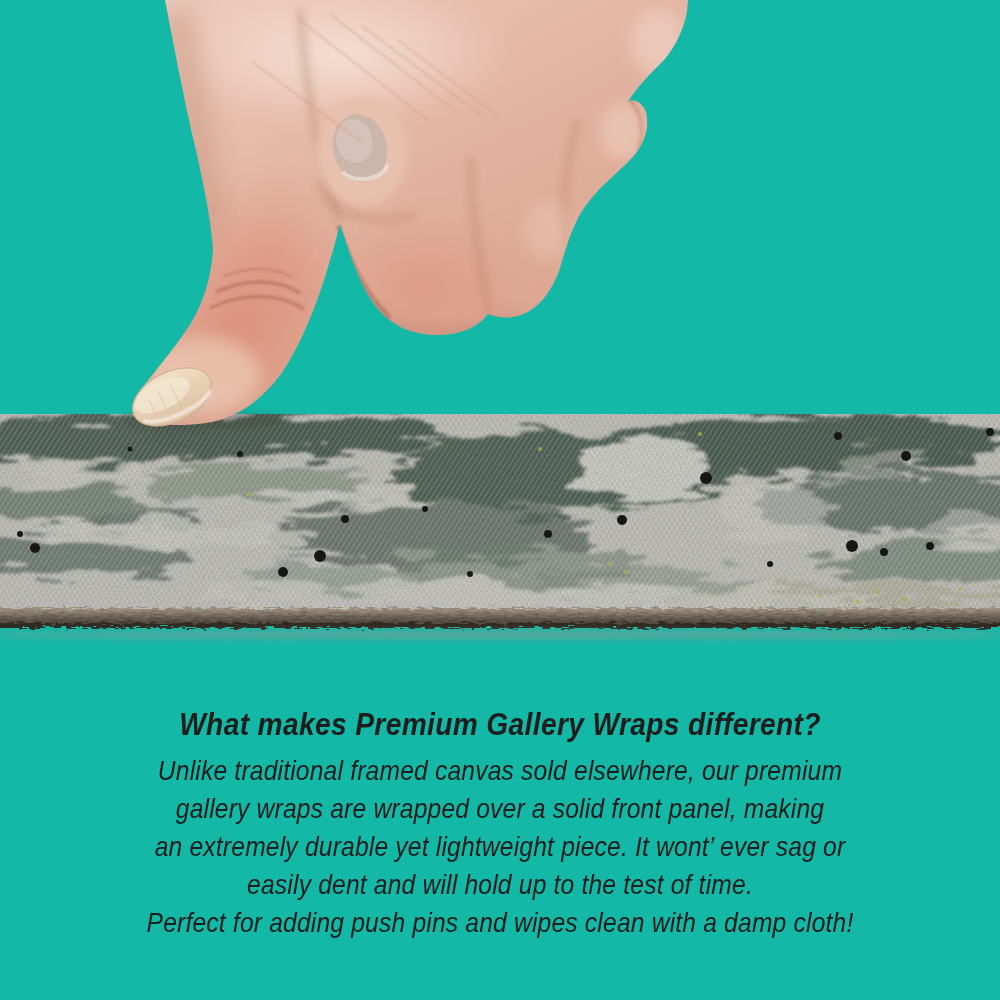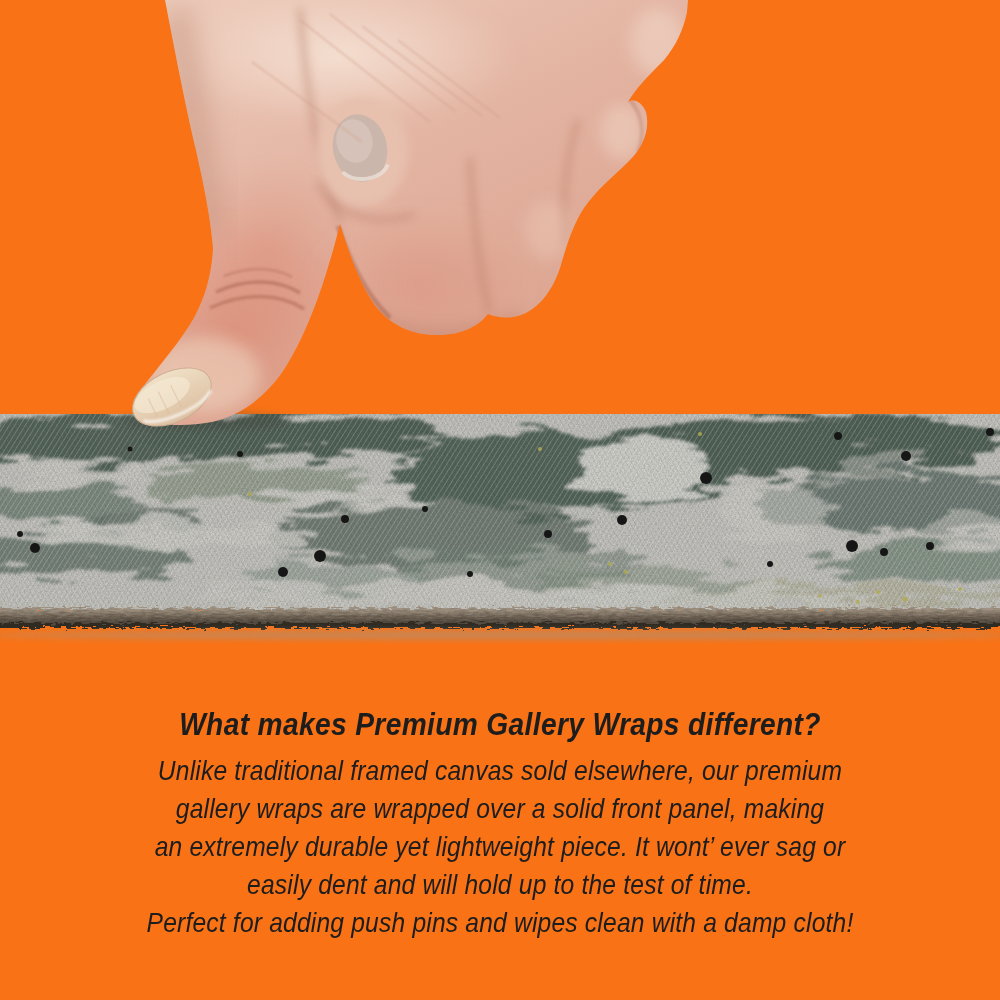--- a/index.html
+++ b/index.html
@@ -1,16 +1,16 @@
 <!DOCTYPE html>
 <html><head>
 <meta charset="utf-8">
 <style>
   html,body{margin:0;padding:0;background:#ffffff;}
-  .stage{position:relative;width:1000px;height:1000px;background:#f97316;overflow:hidden;
+  .stage{position:relative;width:1000px;height:1000px;background:#14b8a6;overflow:hidden;
          font-family:"Liberation Sans",sans-serif;}
   .band{position:absolute;top:414px;left:0;width:1000px;height:230px;display:block;}
   .hand{position:absolute;top:0;left:0;width:1000px;height:440px;display:block;}
   .copy{position:absolute;top:706px;left:0;width:1000px;text-align:center;
         color:#1d1d1d;font-style:italic;
         transform:scaleX(0.88);transform-origin:500px 0;}
   .copy h1{margin:0 0 9px 0;font-size:32px;font-weight:600;letter-spacing:0.4px;line-height:37px;}
   .copy p{margin:0;font-size:28px;font-weight:400;line-height:38px;letter-spacing:0.2px;}
 </style>
 </head>

